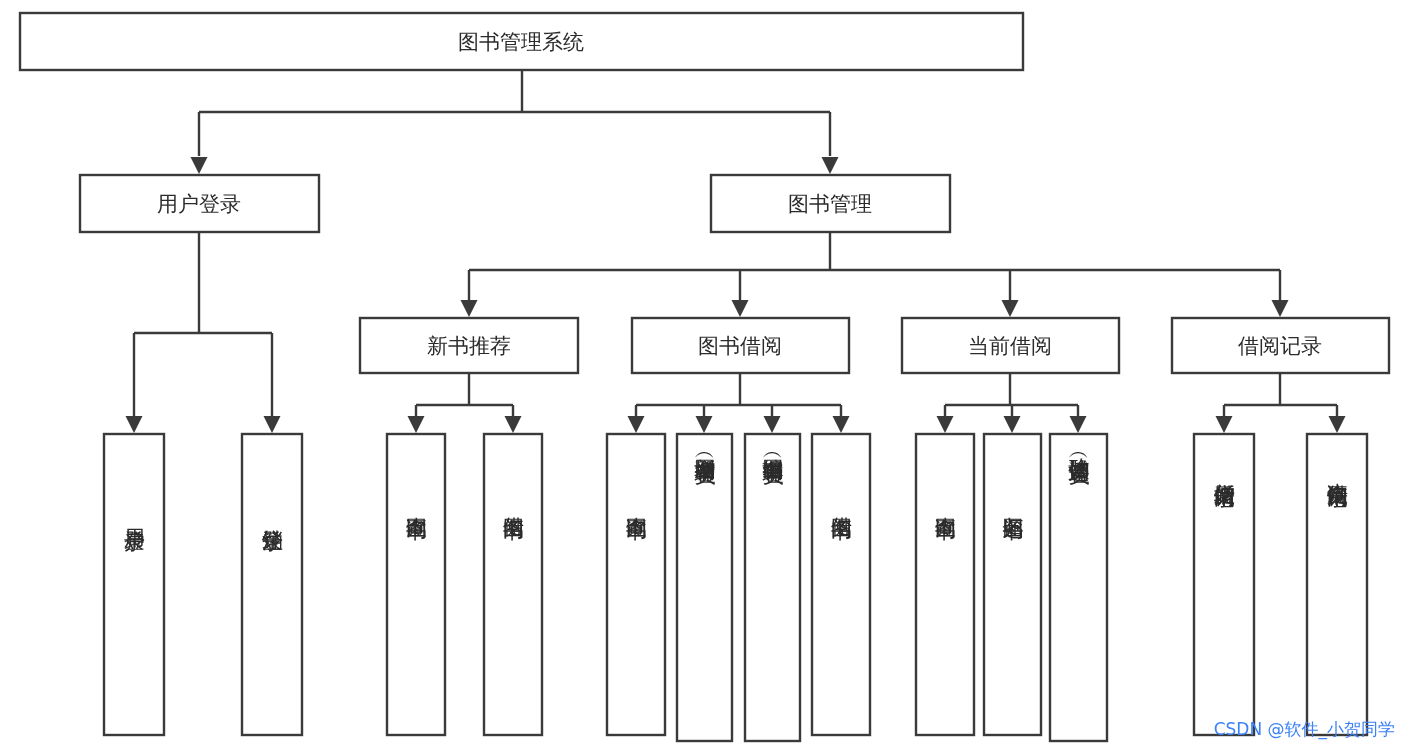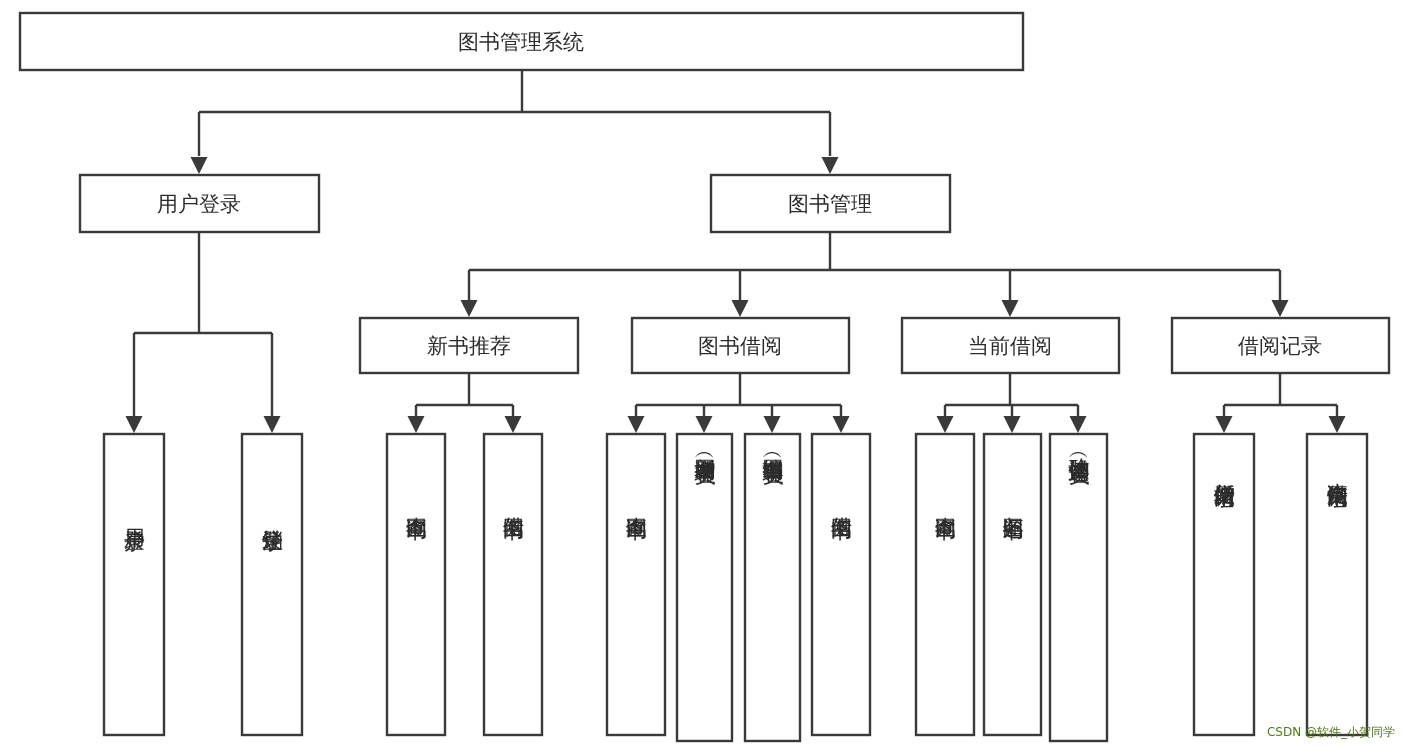--- a/index.html
+++ b/index.html
@@ -63,22 +63,22 @@
     writing-mode: vertical-rl;
     text-orientation: upright;
     white-space: nowrap;
     letter-spacing: 1px;
   }
   .watermark {
     position: absolute;
     right: 10px;
     bottom: 6px;
     font-family: "DejaVu Sans", "Liberation Sans", sans-serif;
-    font-size: 12px;
-    color: #4d7c0f;
+    font-size: 17px;
+    color: #3b82f6;
     white-space: nowrap;
     pointer-events: none;
   }
 </style>
 </head>
 <body>
 
 <div id="diagram-root">
 
   <svg class="diagram-canvas" viewBox="0 0 1405 747" xmlns="http://www.w3.org/2000/svg">

